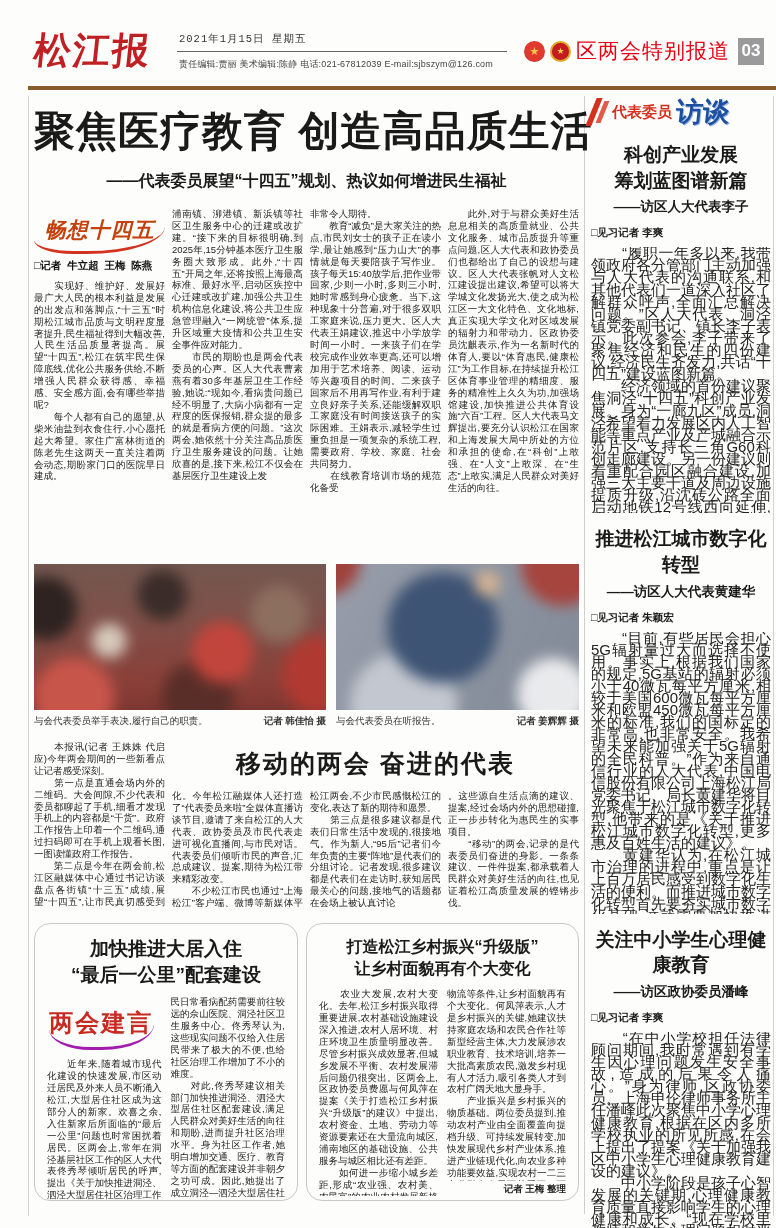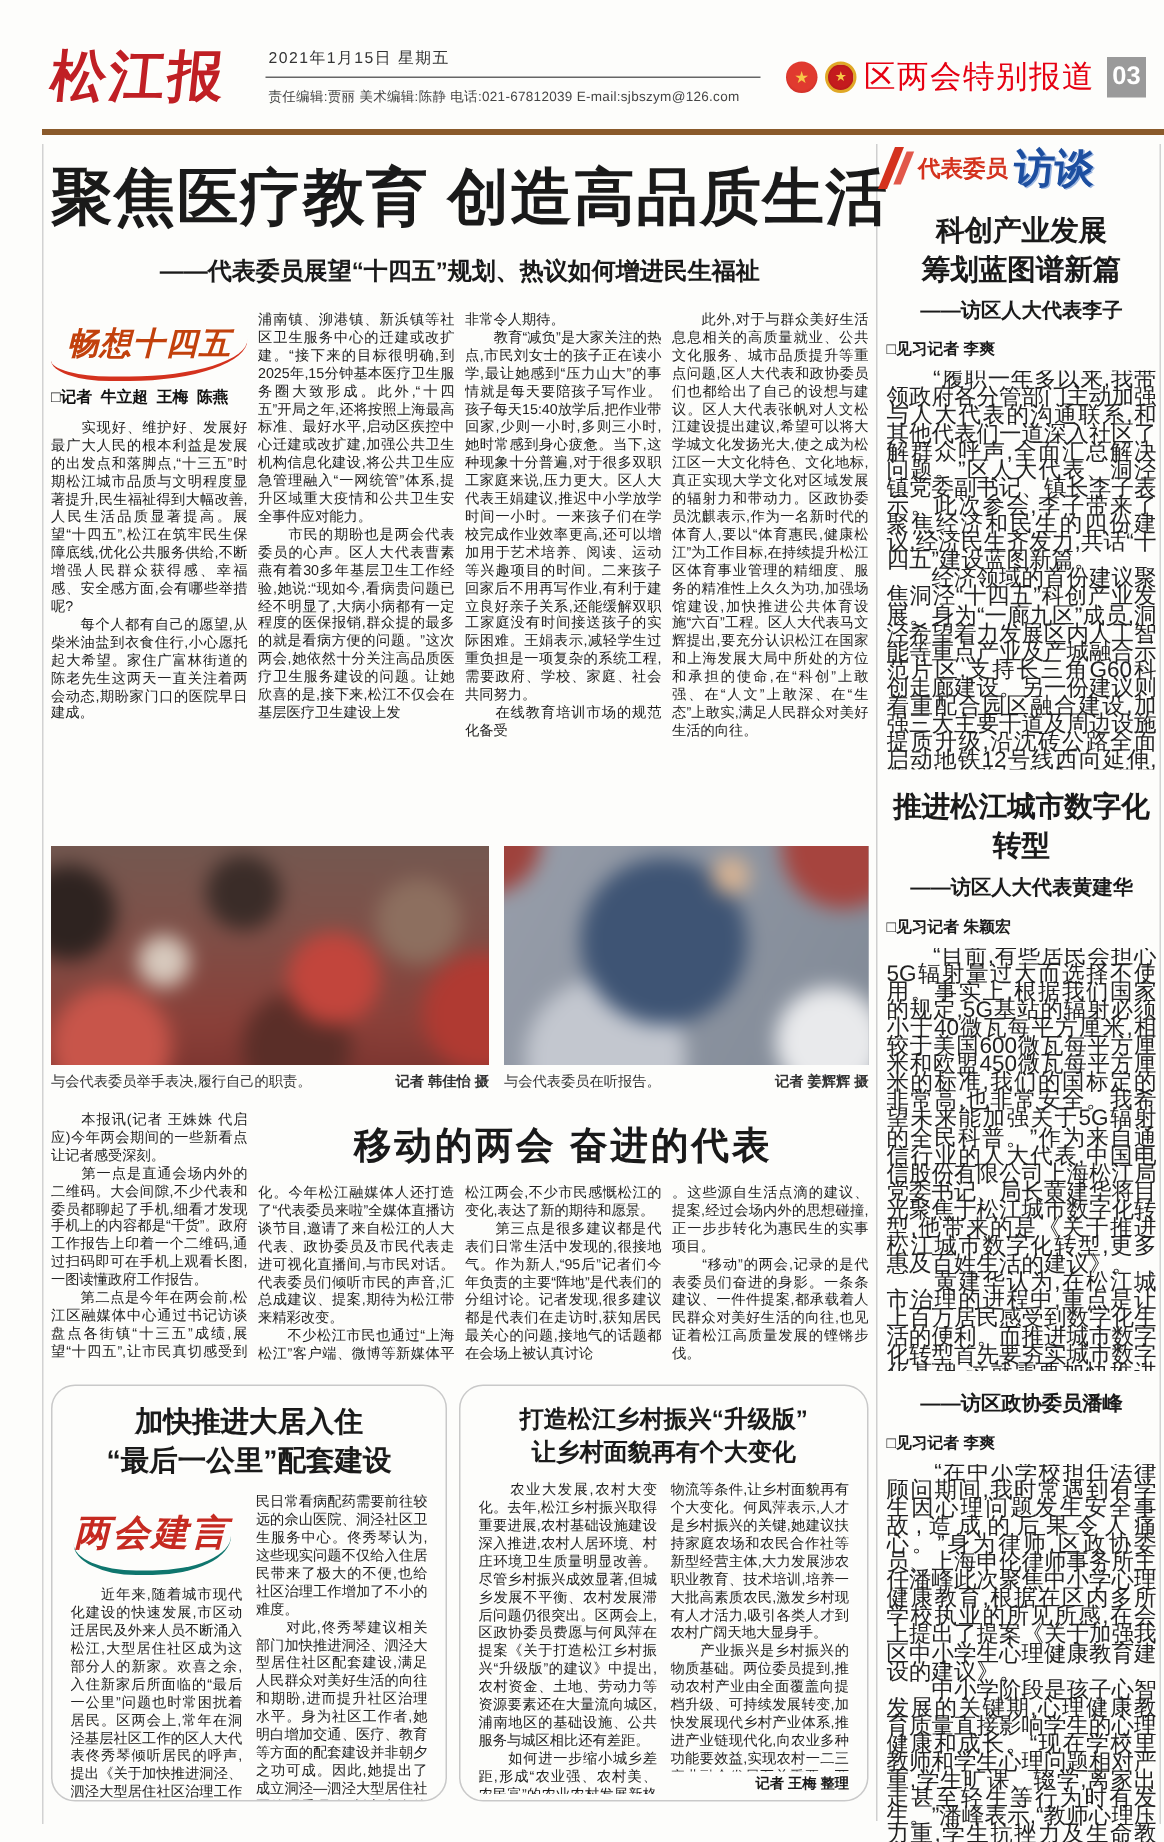--- a/index.html
+++ b/index.html
@@ -10,21 +10,21 @@
     font-family:"Liberation Sans","DejaVu Sans",sans-serif; color:#1a1a1a;
   }
   
   .header { position:absolute; top:24px; left:34px; right:12px; height:54px; display:flex; align-items:center; }
   .masthead {
     font-family:"Liberation Serif","DejaVu Serif",serif;
     font-size:37px; font-weight:bold; color:#c01f24;
     transform:skewX(-6deg); letter-spacing:2px; margin-right:26px; white-space:nowrap;
   }
   .hdr-mid { width:330px; }
-  .hdr-date { font-size:10.5px; color:#333; padding:0 2px 5px 2px; border-bottom:1px solid #666; letter-spacing:1px;}
+  .hdr-date { font-size:10.5px; color:#333; padding:0 2px 5px 2px; border-bottom:1px solid #666; letter-spacing:1px;font-family:Liberation Mono, monospace;}
   .hdr-info { font-size:9px; color:#444; padding:6px 2px 0 2px; letter-spacing:0.2px; white-space:nowrap;}
   .hdr-right { margin-left:auto; display:flex; align-items:center; gap:5px; }
   .emblem { width:21px; height:21px; border-radius:50%; display:flex; align-items:center; justify-content:center; font-size:11px; color:#f7c948; }
   .emblem.nat { background:radial-gradient(circle at 50% 45%, #e03a2f 0 60%, #b5191a 100%); }
   .emblem.cppcc { background:radial-gradient(circle at 50% 50%, #c41b1e 0 55%, #9e1113 100%); border:2px solid #e0a826; font-size:9px;}
   .section-title { font-size:21px; font-weight:400; color:#e60012; letter-spacing:1px; white-space:nowrap; }
   .pagenum { width:26px; height:27px; background:#9a9a9a; color:#fff; font-size:17px; font-weight:bold; display:flex; align-items:center; justify-content:center; margin-left:3px; }
   .top-rule { position:absolute; top:86px; left:28px; right:0; height:4px; background:#8a5a2b; }
   .edge { position:absolute; top:96px; bottom:12px; width:1px; background:#d2d2d2; }
   .edge.l { left:28px; } .edge.r { left:773px; }
@@ -90,22 +90,22 @@
   .box.bm { width:273px; }
   .h2box { font-weight:900; text-align:center; line-height:1.35; }
   .box.bl .h2box { font-size:19px; }
   .box.bm .h2box { font-size:16px; }
   .box-cols { display:flex; gap:9px; margin-top:9px; height:208px; overflow:hidden; }
   .bcol { flex:1; font-size:9.5px; line-height:11.9px; text-align:justify; white-space:pre-wrap; overflow:hidden; color:#222;}
   .bcol-wrap { flex:1; display:flex; flex-direction:column; overflow:hidden;}
   .credit { font-size:9.5px; font-weight:bold; text-align:right; padding-top:2px; }
   .badge-jy {
     height:52px; display:flex; align-items:center; justify-content:center;
-    font-size:24px; font-weight:900; color:#c62a21; font-style:italic; letter-spacing:2px;
-    border-bottom:3px solid #0f766e; border-radius:0 0 50% 40%; margin:2px 8px 8px 2px; white-space:nowrap;
+    font-size:24px; font-weight:900; color:#c62a21; letter-spacing:2px;
+    border-bottom:3px solid #a21caf; border-radius:0 0 50% 40%; margin:2px 8px 8px 2px; white-space:nowrap;
   }
 
   
   .side { position:absolute; left:591px; top:94px; width:180px; }
   .tag { display:flex; align-items:center; margin-bottom:12px; }
   .slash { width:6px; height:28px; background:#d4321e; transform:skewX(-22deg); margin-right:3px; }
   .slash.s2 { height:22px; width:5px; background:#e2584a; margin-right:7px; }
   .tag-pre { font-size:15px; font-weight:900; color:#d4321e; margin-right:4px; white-space:nowrap;}
   .tag-suf { font-size:27px; font-weight:900; color:#1d4fa0; transform:skewX(-6deg); text-shadow:1px 1px 0 #9db7e0; white-space:nowrap;}
   .sart h3 { font-family:"Liberation Serif","DejaVu Serif",serif; font-size:19px; font-weight:900; text-align:center; line-height:1.35; }
@@ -253,20 +253,21 @@
 
     <div class="sart a2">
       <h3>推进松江城市数字化转型</h3>
       <div class="sub">——访区人大代表黄建华</div>
       <div class="sby">□见习记者  朱颖宏</div>
       <div class="sbody">　　“目前,有些居民会担心5G辐射量过大而选择不使用。事实上,根据我们国家的规定,5G基站的辐射必须小于40微瓦每平方厘米,相较于美国600微瓦每平方厘米和欧盟450微瓦每平方厘米的标准,我们的国标定的非常高,也非常安全。我希望未来能加强关于5G辐射的全民科普。”作为来自通信行业的人大代表,中国电信股份有限公司上海松江局党委书记、局长黄建华将目光聚焦于松江城市数字化转型,他带来的是《关于推进松江城市数字化转型,更多惠及百姓生活的建议》。
 　　黄建华认为,在松江城市治理的进程中,重点是让上百万居民感受到数字化生活的便利。而推进城市数字化转型首先要夯实城市数字化基础,这就需要加快推进政务服务的“一网通办”和城市运行的“一网统管”,尽快实现政务信息系统整合和公共数据的汇聚互联。其次,在城市基础设施的数字化转型上,以5G为信息通信技术的代表,黄建华建议政府可以对新建项目在建设初期统一布局5G室内覆盖设施,一并完善基站配套,推动数字技术更好地服务百姓生活,让城市更聪明一些、更智慧一些。</div>
     </div>
 
     <div class="sart a3">
+      <h3>关注中小学生心理健康教育</h3>
       <div class="sub">——访区政协委员潘峰</div>
       <div class="sby">□见习记者  李爽</div>
       <div class="sbody">　　“在中小学校担任法律顾问期间,我时常遇到有学生因心理问题发生安全事故,造成的后果令人痛心。”身为律师,区政协委员、上海申伦律师事务所主任潘峰此次聚焦中小学心理健康教育,根据在区内多所学校执业的所见所感,在会上提出了提案《关于加强我区中小学生心理健康教育建设的建议》。
 　　中小学阶段是孩子心智发展的关键期,心理健康教育质量直接影响学生的心理健康和成长。“现在学校里教师和学生心理问题相对严重,学生旷课、辍学,离家出走甚至轻生等行为时有发生。”潘峰表示,“教师心理压力重,学生抗挫力及生命教育缺乏,心理健康教育专业度和系统性较差等问题突出。”
 　　潘峰提出要从多方面入手加强中小学生心理健康教育建设。一方面应疏解教师心理压力,以身为范教化学生;另一方面建立学生心理档案,加强心理咨询的同时,强化家校联系,为学生营造良好生活环境。针对区内学校学生突发异常行为难以科学处置等情况,潘峰还特别提议学校推进“医教结合”模式,通过加强与精神卫生医疗系统的合作联系,促进学校心理健康教育队伍的专业化发展。
 　　“浇树要浇根,育人要育心。只有得到家长及社会的支持和认同,学校、家庭以及社会形成良性互动,共同关心学生的心理健康问题,中小学生心理健康教育才能真正地开展。”潘峰说。</div>
     </div>
   </div>
 
 </div>

